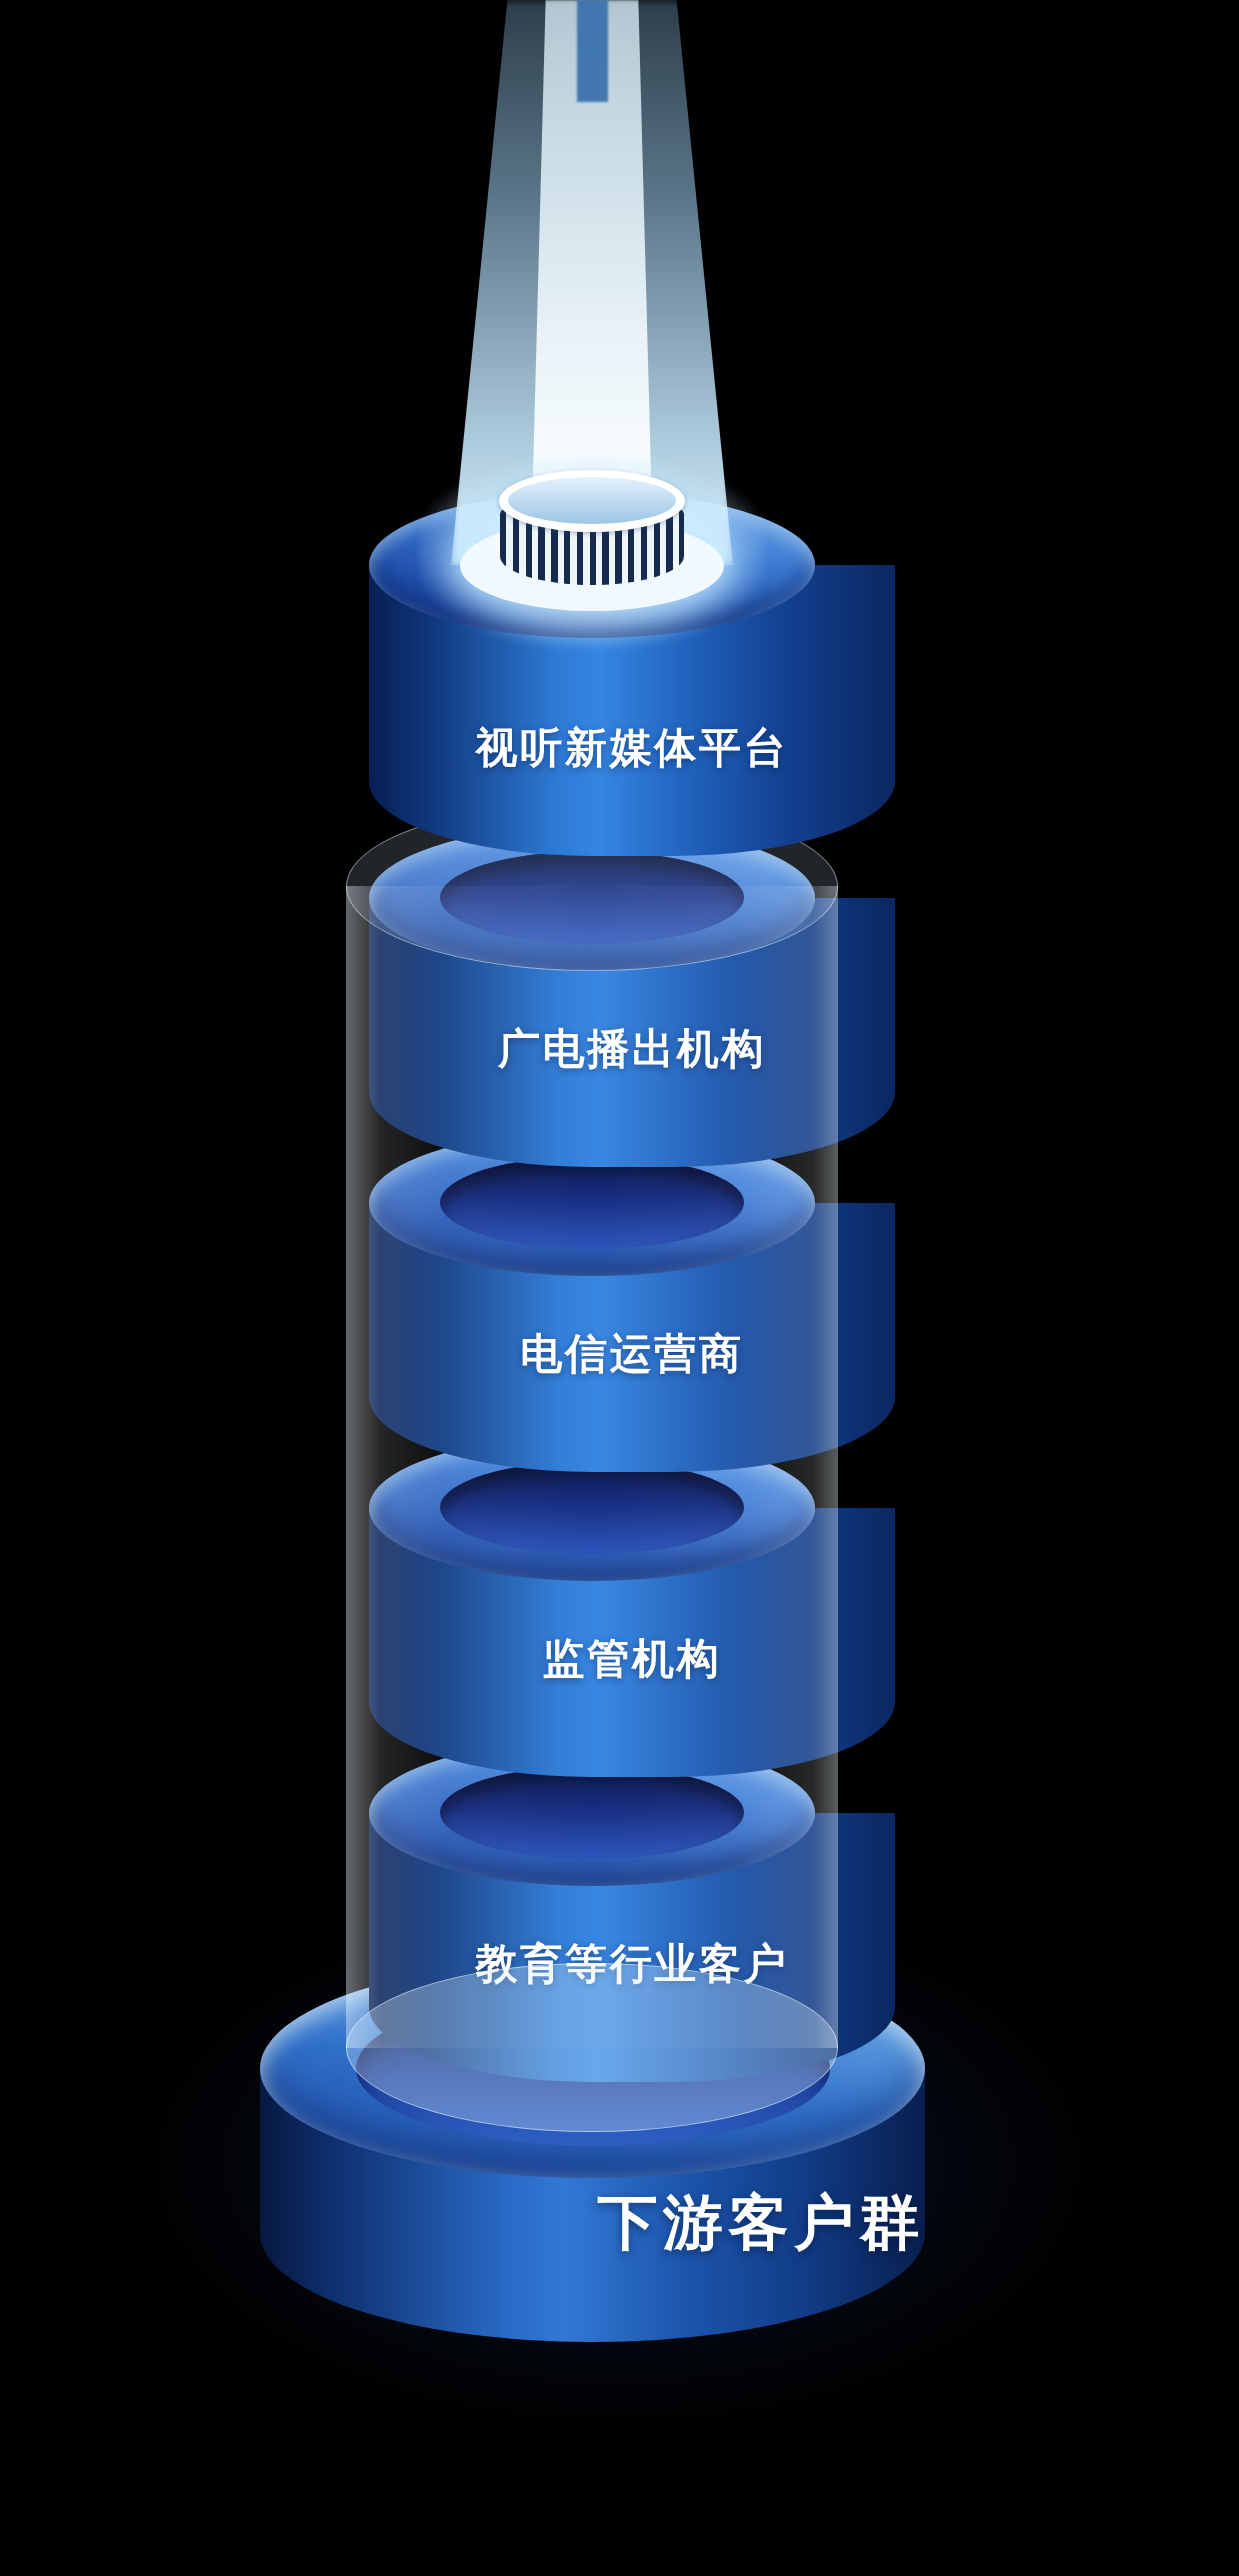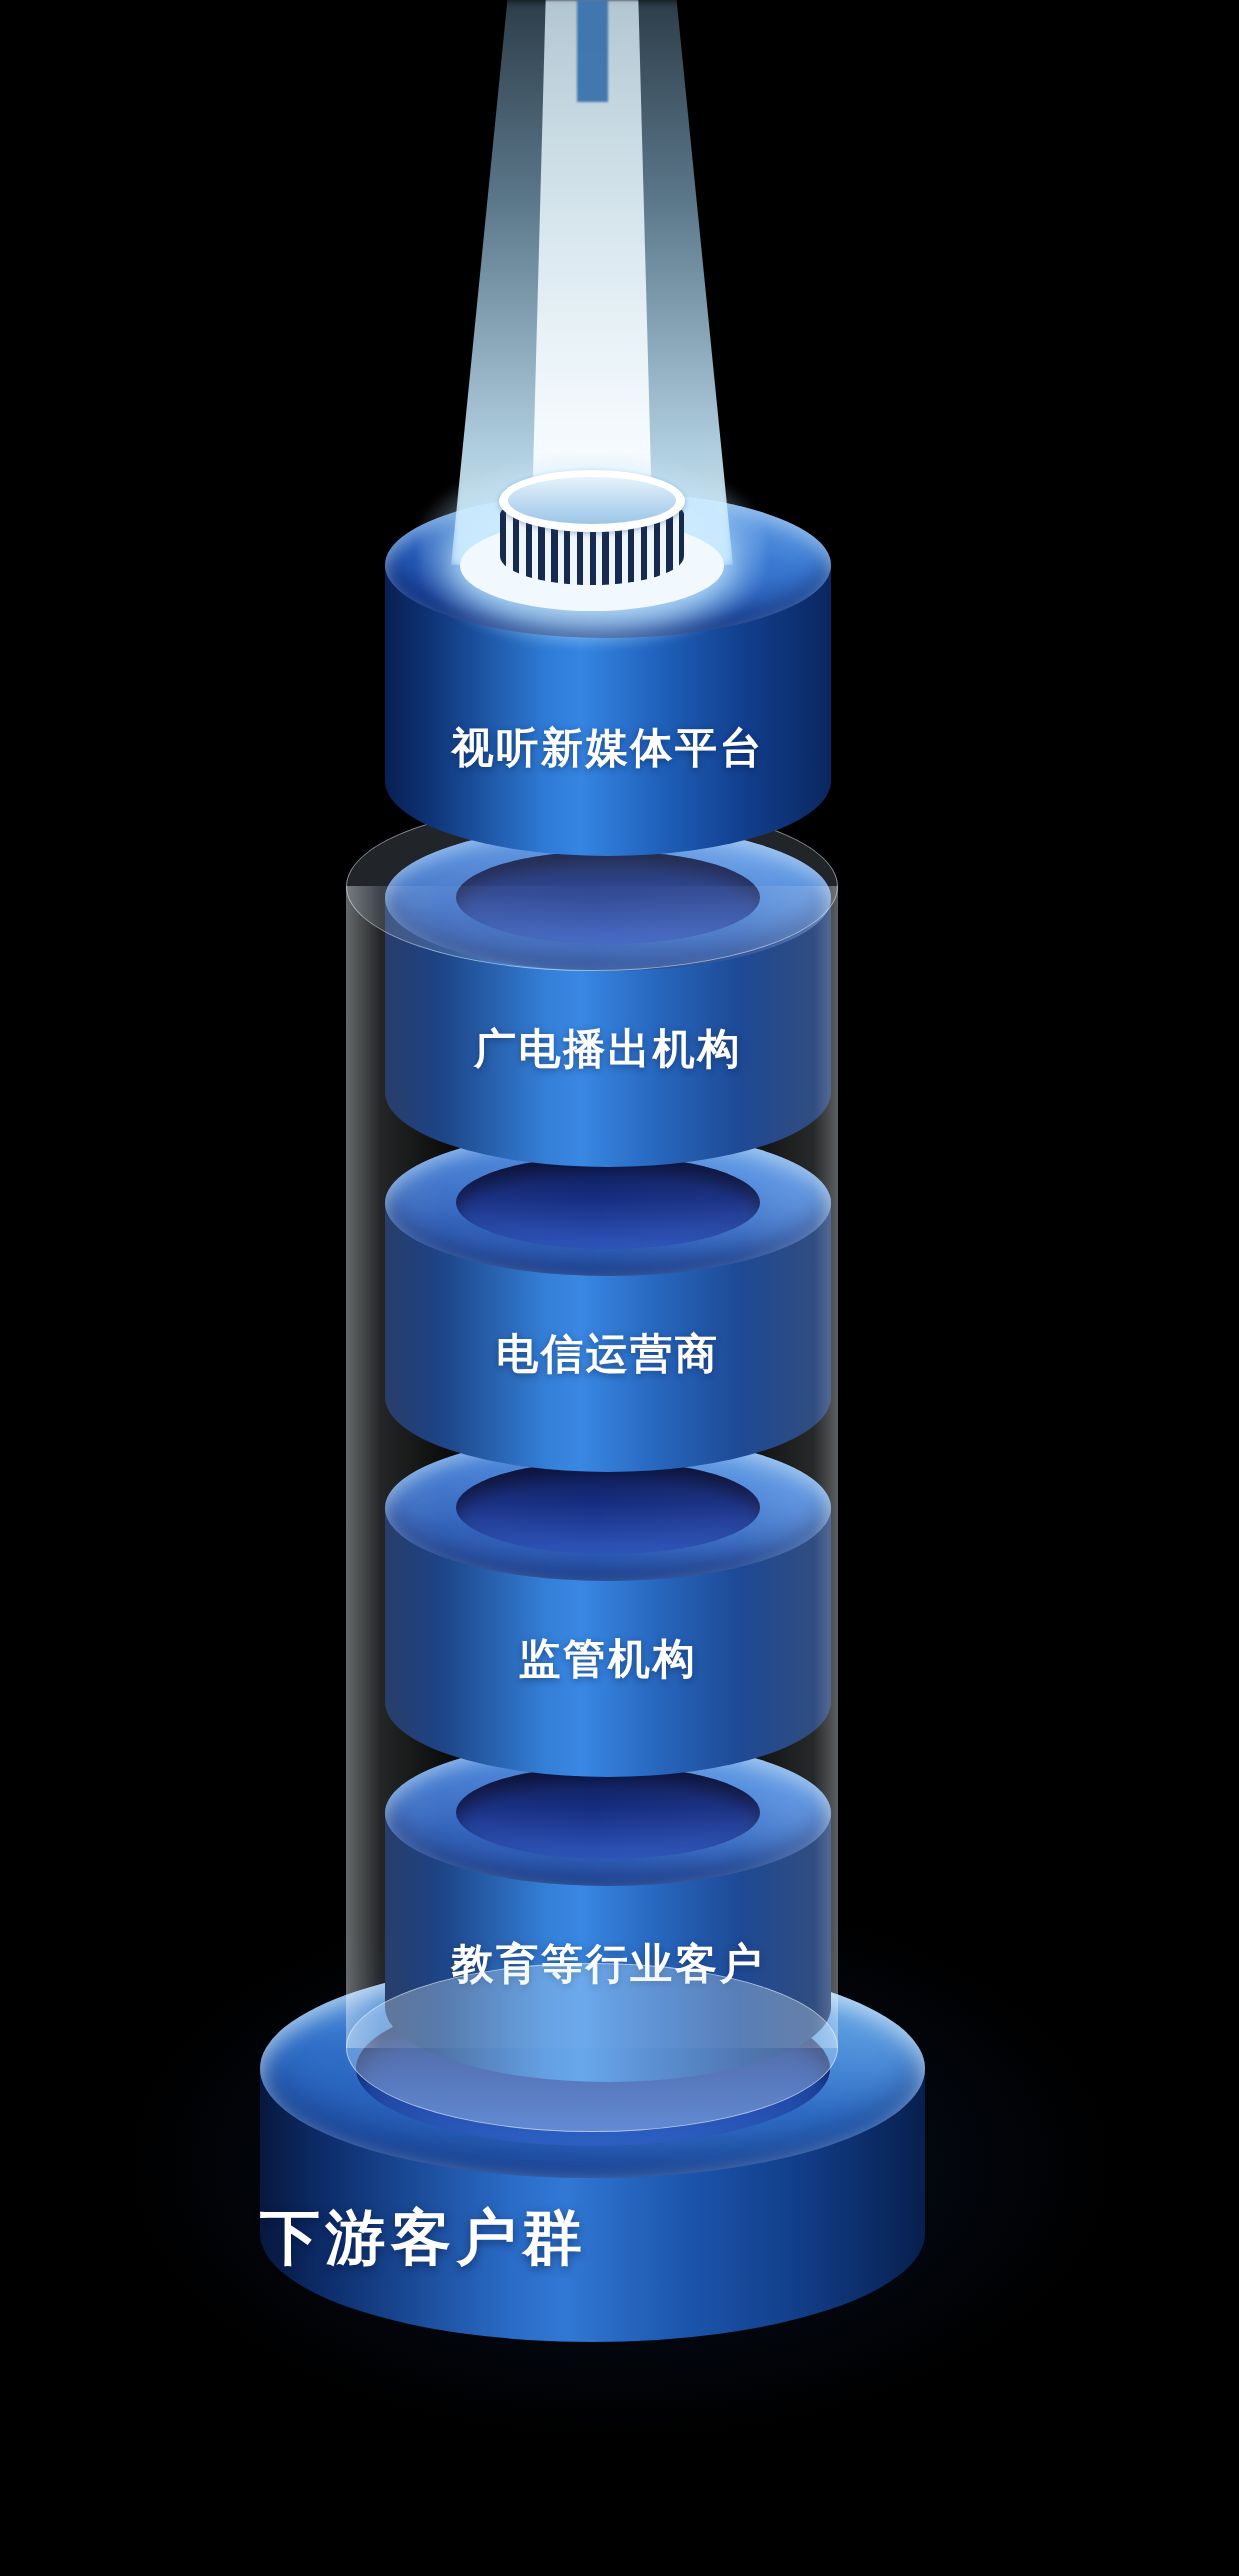--- a/index.html
+++ b/index.html
@@ -61,21 +61,21 @@
     position:absolute;left:499px;top:470px;width:186px;height:62px;border-radius:50%;
     background:#ffffff;
     box-shadow:0 1.8px 5.5px rgba(40,70,120,0.35);
   }
   .cap-top-inner{
     position:absolute;left:9px;top:7.3px;width:168px;height:47px;border-radius:50%;
     background:linear-gradient(180deg,#e6f3fc 0%,#bcd9f0 55%,#9cc6e8 100%);
   }
 
   
-  .cyl{position:absolute;left:369px;width:446px;margin-left:16px;}
+  .cyl{position:absolute;left:369px;width:526px;}
   .cyl-top{
     position:absolute;left:0;top:0;width:446px;height:146px;border-radius:50%;
     background:linear-gradient(188deg,#8abbf0 0%,#4c88dc 30%,#2a5cb8 70%,#2452ae 100%);
     box-shadow:inset 0 7.3px 16.4px rgba(195,228,255,0.55), inset 0 -12.8px 24px rgba(8,20,70,0.45);
   }
   .cyl-top.plain{
     background:linear-gradient(192deg,#7db4ef 0%,#3a79d2 35%,#1e4da9 75%,#1a43a0 100%);
   }
   .cyl-inner{
     position:absolute;left:71px;top:26.4px;width:304px;height:93px;border-radius:50%;
@@ -138,21 +138,21 @@
     box-shadow:inset 0 12.8px 20px rgba(0,0,25,0.5);
   }
   .base-body{
     position:absolute;left:0;top:109px;right:0;bottom:0;
     background:linear-gradient(90deg,
       #07183f 0%, #0d2d6b 10%, #2a6cc8 38%, #3178d4 46%,
       #1c55ac 64%, #113c86 82%, #081f4e 100%);
     border-radius:0 0 333px 333px / 0 0 109px 109px;
   }
   .base-label{
-    position:absolute;left:0;top:239px;width:100%;text-align:left;
+    position:absolute;left:0;top:224px;width:100%;text-align:right;
     color:#fff;font-size:60px;font-weight:800;letter-spacing:5.5px;
     text-shadow:0 2.7px 9px rgba(0,15,50,0.5);
   }
 </style>
 </head>
 <body>
 
 <div id="page">
 
   <div class="beam-wrap">

